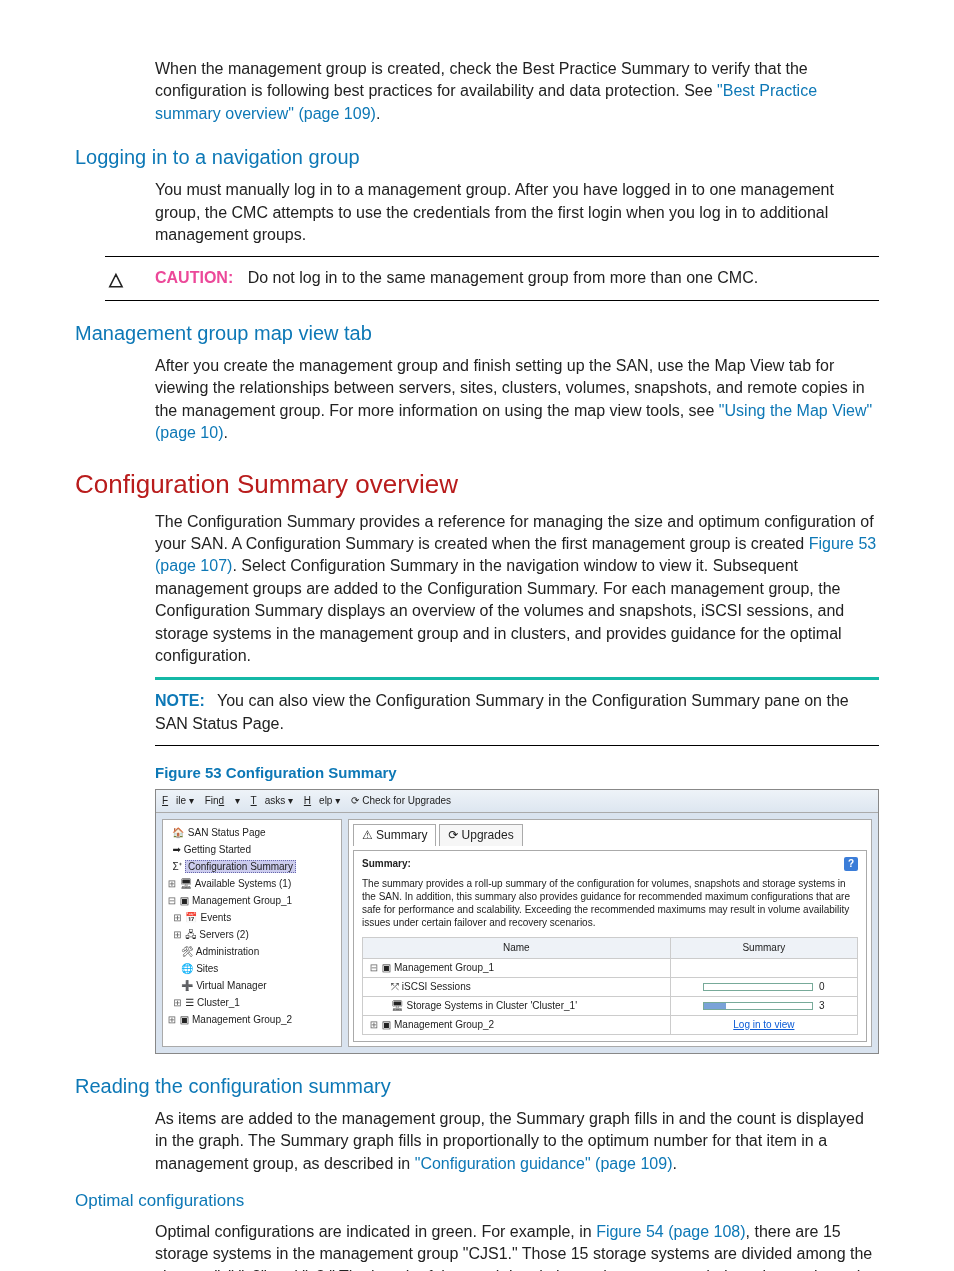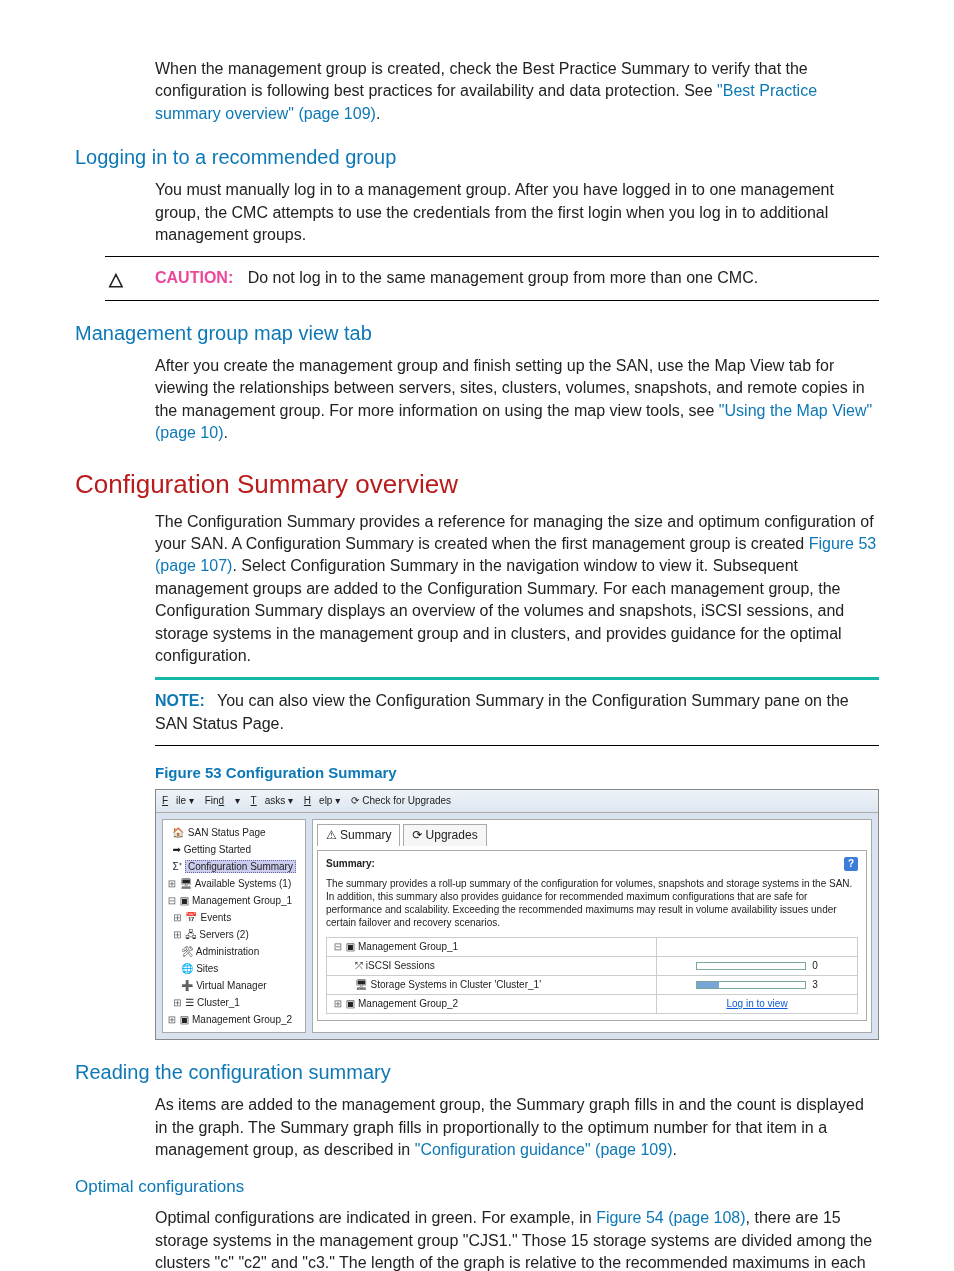--- a/index.html
+++ b/index.html
@@ -13,21 +13,21 @@
 .caution-icon { position: absolute; left: 4px; top: 10px; font-size: 18px; font-weight: bold; }
 .caution-label { font-weight: bold; color: #ec4899; padding-right: 10px; }
 .note-box { margin: 10px 0 10px 80px; border-top: 3px solid #14b8a6; border-bottom: 1px solid #000; padding: 10px 0; }
 .note-label { font-weight: bold; color: #0d78b6; padding-right: 8px; }
 .figure-caption { font-weight: bold; color: #0d78b6; margin: 16px 0 6px 80px; font-size: 15px; }
 .screenshot { margin: 0 0 0 80px; border: 1px solid #888; font-family: Tahoma, sans-serif; font-size: 10px; }
 .ss-menubar { background: linear-gradient(#eef3f8,#dde6f0); padding: 4px 6px; border-bottom: 1px solid #aaa; }
 .ss-menubar span { margin-right: 8px; }
 .underline { text-decoration: underline; }
 .ss-body { display: flex; background:#d9e3ef; padding:6px; gap:6px; }
-.ss-tree { background: #fff; border:1px solid #aaa; width: 144px; padding:4px; font-size:10px; line-height:1.5; }
+.ss-tree { background: #fff; border:1px solid #aaa; width: 180px; padding:4px; font-size:10px; line-height:1.5; }
 .ss-tree .row { white-space:nowrap; padding:1px 0; }
 .ss-tree .sel { background:#cce; border:1px dotted #66a; padding:0 2px; }
 .ss-main { flex:1; background:#fff; border:1px solid #aaa; padding:4px; }
 .ss-tabs { margin-bottom:4px; }
 .ss-tab { display:inline-block; border:1px solid #aaa; padding:2px 8px; font-size:12px; background:#f6f6f6; border-bottom:none; }
 .ss-tab.active { background:#fff; }
 .ss-panel { border:1px solid #aaa; padding:6px 8px; }
 .ss-summary-label { font-weight:bold;text-align:center; }
 .ss-help { float:right; background:#3b7dd8; color:#fff; font-weight:bold; width:14px; height:14px; text-align:center; line-height:14px; border-radius:2px; }
 .ss-desc { font-size:10px; margin:6px 0 8px 0; line-height:1.3; }
@@ -42,21 +42,21 @@
 .tree-icon { display:inline-block; width:10px; text-align:center; color:#666; }
 </style>
 </head>
 <body>
 
 <p class="body-text">
   <span>When the management group is created, check the Best Practice Summary to verify that the configuration is following best practices for availability and data protection. See </span>
   <a class="link">"Best Practice summary overview" (page 109)</a><span>.</span>
 </p>
 
-<h2 class="h2">Logging in to a recommended group</h2>
+<h2 class="h2">Logging in to a navigation group</h2>
 <p class="body-text">You must manually log in to a management group. After you have logged in to one management group, the CMC attempts to use the credentials from the first login when you log in to additional management groups.</p>
 
 <div class="caution-box">
   <span class="caution-icon">△</span>
   <span class="caution-label">CAUTION:</span>
   <span>Do not log in to the same management group from more than one CMC.</span>
 </div>
 
 <h2 class="h2">Management group map view tab</h2>
 <p class="body-text">
@@ -106,20 +106,24 @@
         <span class="ss-tab">⟳ Upgrades</span>
       </div>
       <div class="ss-panel">
         <div>
           <span class="ss-help">?</span>
           <span class="ss-summary-label">Summary:</span>
         </div>
         <div class="ss-desc">The summary provides a roll-up summary of the configuration for volumes, snapshots and storage systems in the SAN. In addition, this summary also provides guidance for recommended maximum configurations that are safe for performance and scalability. Exceeding the recommended maximums may result in volume availability issues under certain failover and recovery scenarios.</div>
         <table class="ss-table">
           <tbody>
+              <tr>
+            <th>Name</th>
+            <th>Summary</th>
+          </tr>
           <tr>
             <td><span class="tree-icon">⊟</span> ▣ <span>Management Group_1</span></td>
             <td class="bar"></td>
           </tr>
           <tr>
             <td style="padding-left:28px">⤱ <span>iSCSI Sessions</span></td>
             <td class="bar"><span class="bar-bg"><span class="bar-fill" style="width:0%"></span></span><span>0</span></td>
           </tr>
           <tr>
             <td style="padding-left:28px">🖥 <span>Storage Systems in Cluster 'Cluster_1'</span></td>

